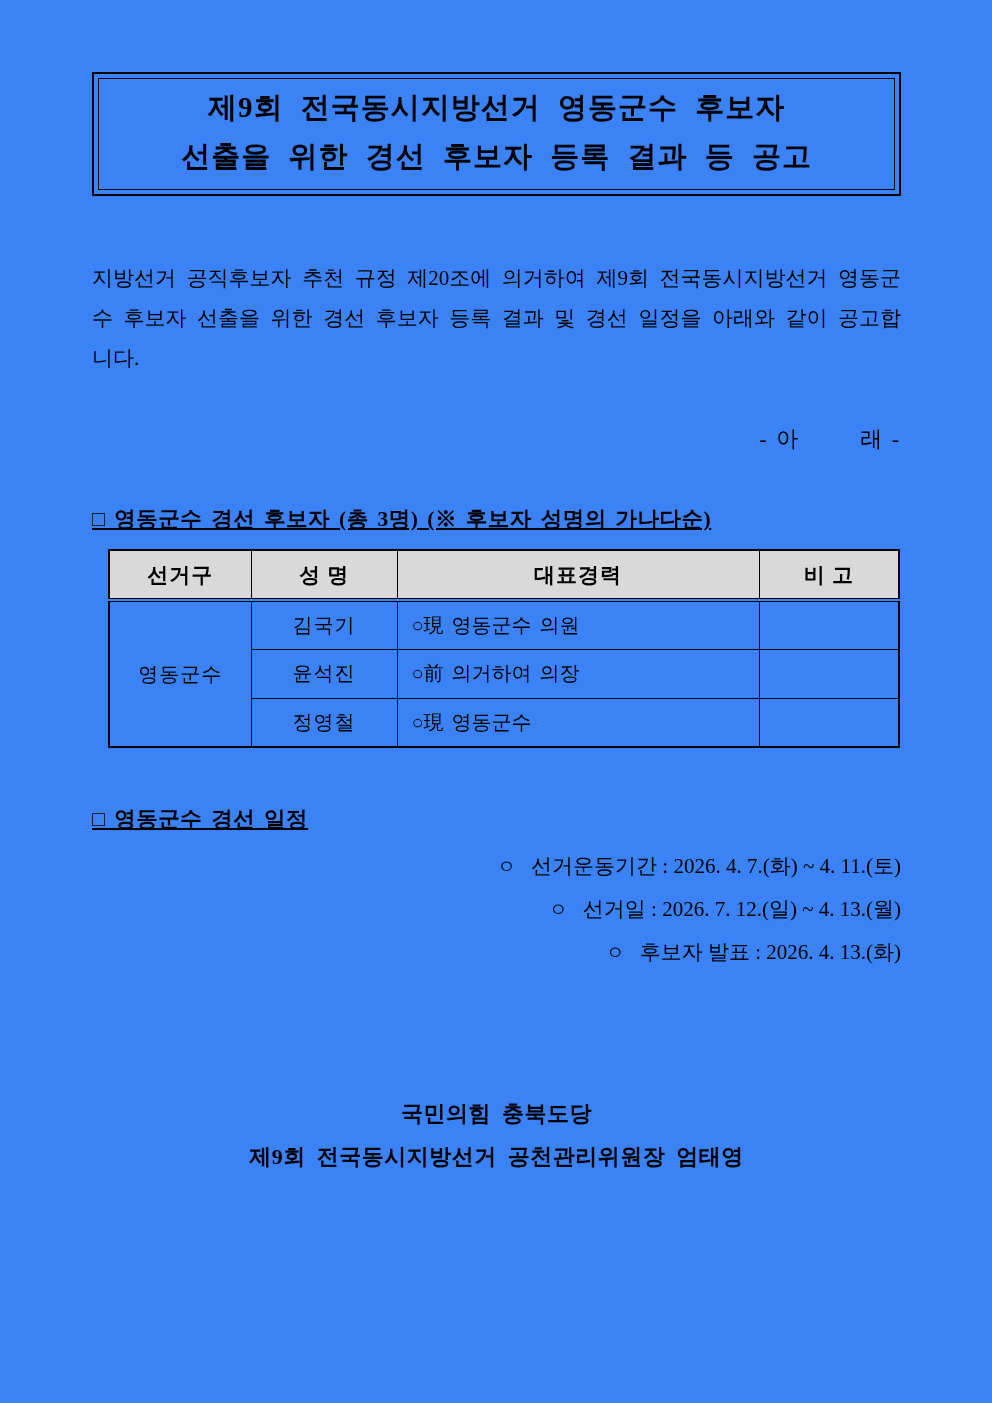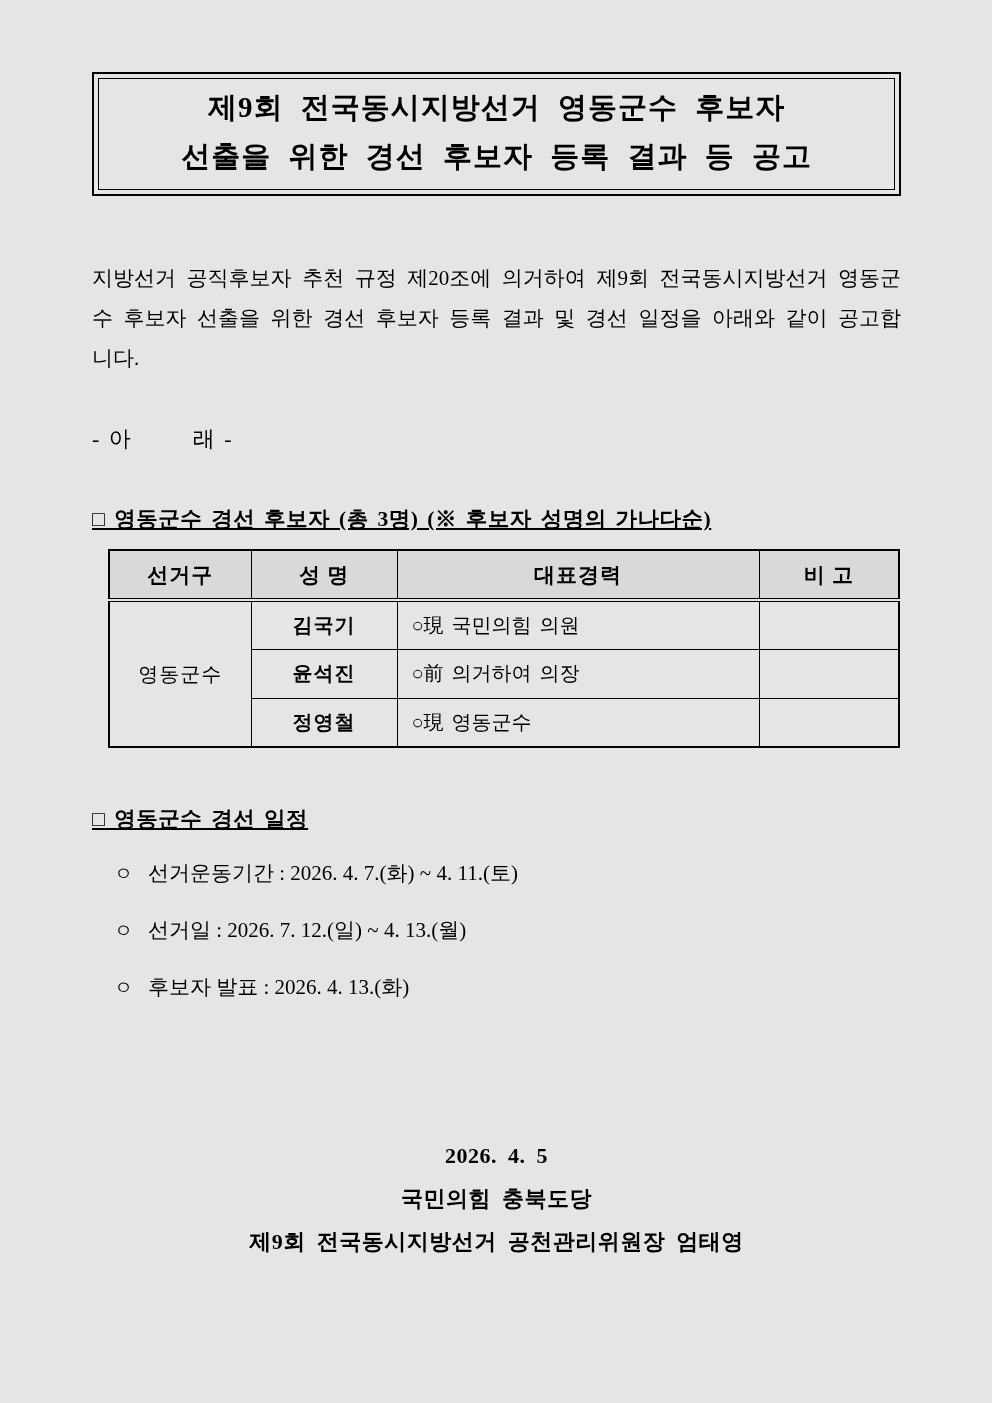--- a/index.html
+++ b/index.html
@@ -5,21 +5,21 @@
   * { margin: 0; padding: 0; box-sizing: border-box; }
   html, body { background: #ffffff; }
   body {
     font-family: "Liberation Serif", "DejaVu Serif", serif;
     color: #000000;
   }
   .page {
     position: relative;
     width: 992px;
     height: 1403px;
-    background: #e5e5e5;
+    background: #3b82f6;
     padding: 72px 91px 0 92px;
     overflow: hidden;
   }
 
   
   .title-box {
     border: 2px solid #000;
     padding: 4px;
   }
   .title-box-inner {
@@ -39,21 +39,21 @@
   .intro {
     margin-top: 62px;
     font-size: 21px;
     line-height: 40px;
     text-align: justify;
     word-spacing: 4px;
   }
 
   .divider {
     margin-top: 46px;
-    text-align: left;
+    text-align: right;
     font-size: 22px;
     white-space: pre;
     letter-spacing: 2px;
   }
 
   .section-heading {
     font-size: 21.5px;
     font-weight: bold;
     letter-spacing: 0.5px;
     word-spacing: 3px;
@@ -82,29 +82,30 @@
     font-weight: bold;
     font-size: 21px;
     text-align: center;
     vertical-align: middle;
     border-bottom: 4px double #000;
     letter-spacing: 1px;
     margin-top: 28px;
   }
   table.candidates tbody td { height: 49px; vertical-align: middle; }
   td.cell-district { text-align: center; letter-spacing: 1px; }
-  td.cell-name     { text-align: center; letter-spacing: 1px; font-weight: bold; }
+  td.cell-name     { text-align: center; letter-spacing: 1px; }
   td.cell-career   { text-align: left; padding-left: 14px; word-spacing: 3px; }
   td.cell-note     { text-align: center; }
 
   .schedule-list { margin-top: 12px; padding-left: 22px; }
   .schedule-item {
     font-size: 21px;
-    line-height: 56px;
+    line-height: 43px;
     white-space: nowrap;
+    text-align: right;
   }
   .schedule-bullet {
     display: inline-block;
     margin-right: 15px;
     font-size: 19px;
   }
 
   .footer-block {
     margin-top: 118px;
     text-align: center;
@@ -147,21 +148,21 @@
         <th>선거구</th>
         <th>성 명</th>
         <th>대표경력</th>
         <th>비 고</th>
       </tr>
     </thead>
     <tbody>
       <tr>
         <td class="cell-district" rowspan="3">영동군수</td>
         <td class="cell-name">김국기</td>
-        <td class="cell-career">○現 국민의힘 의원</td>
+        <td class="cell-career">○現 영동군수 의원</td>
         <td class="cell-note"></td>
       </tr>
       <tr>
         <td class="cell-name">윤석진</td>
         <td class="cell-career">○前 의거하여 의장</td>
         <td class="cell-note"></td>
       </tr>
       <tr>
         <td class="cell-name">정영철</td>
         <td class="cell-career">○現 영동군수</td>
@@ -178,18 +179,17 @@
     </div>
     <div class="schedule-item">
       <span class="schedule-bullet">ㅇ</span><span>선거일 : 2026. 7. 12.(일) ~ 4. 13.(월)</span>
     </div>
     <div class="schedule-item">
       <span class="schedule-bullet">ㅇ</span><span>후보자 발표 : 2026. 4. 13.(화)</span>
     </div>
   </div>
 
   <div class="footer-block">
-    <div class="footer-line">2026. 4. 5</div>
     <div class="footer-line">국민의힘 충북도당</div>
     <div class="footer-line">제9회 전국동시지방선거 공천관리위원장 엄태영</div>
   </div>
 
 </div>
 
 </body></html>

